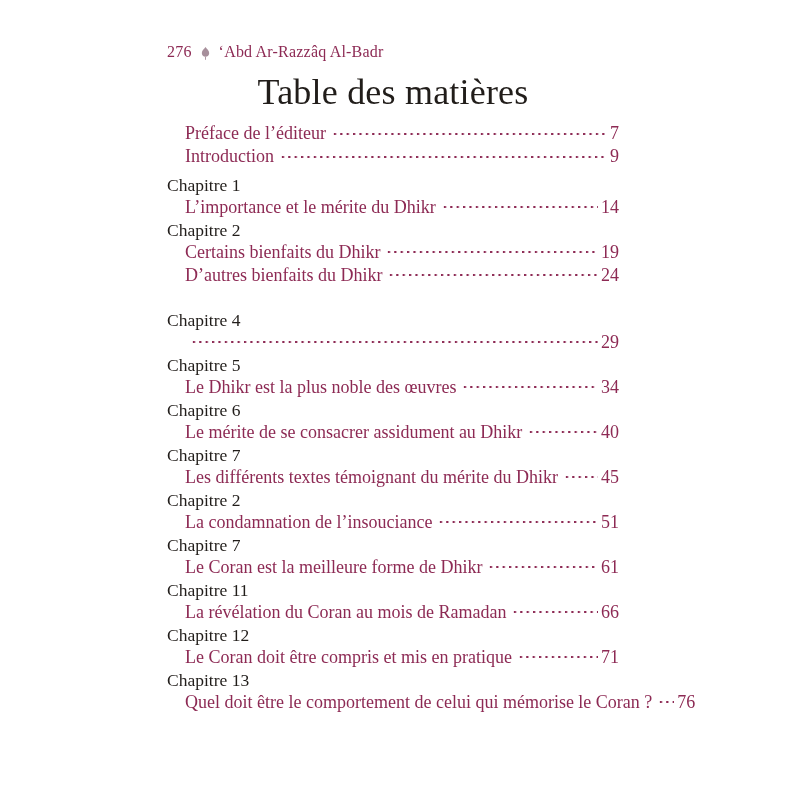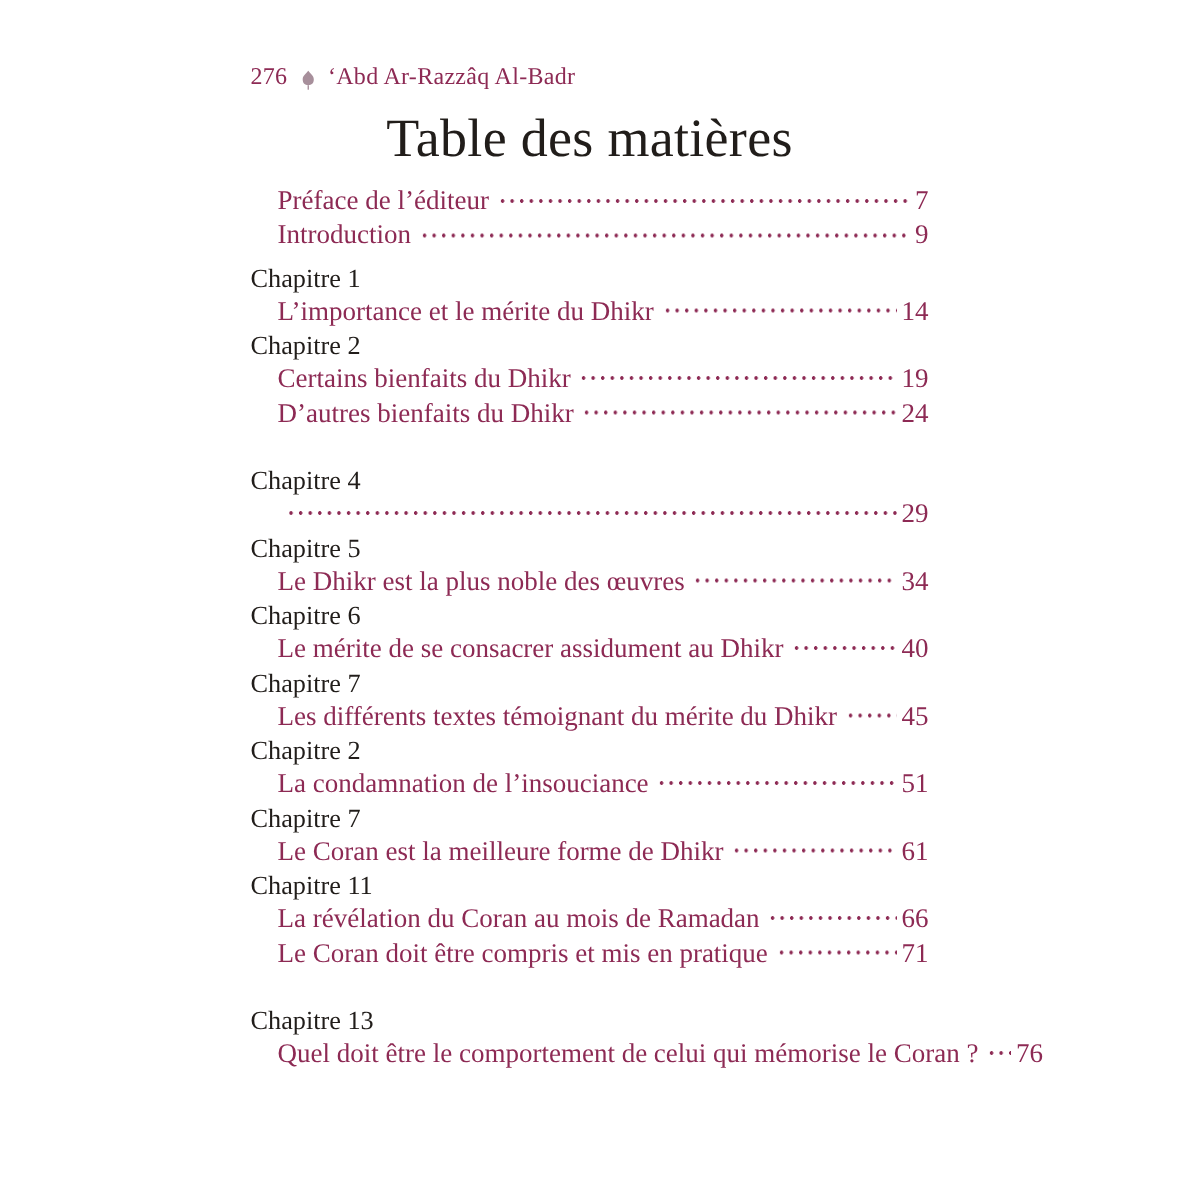--- a/index.html
+++ b/index.html
@@ -210,20 +210,21 @@
       <div class="chapter">
         <div class="ch-label">Chapitre 11</div>
         <div class="toc-line">
           <span>La révélation du Coran au mois de Ramadan</span>
           <span class="leader"></span>
           <span class="pg-num-right">66</span>
         </div>
       </div>
 
       <div class="chapter">
+        <div class="ch-label">Chapitre 12</div>
         <div class="toc-line">
           <span>Le Coran doit être compris et mis en pratique</span>
           <span class="leader"></span>
           <span class="pg-num-right">71</span>
         </div>
       </div>
 
       <div class="chapter">
         <div class="ch-label">Chapitre 13</div>
         <div class="toc-line">

